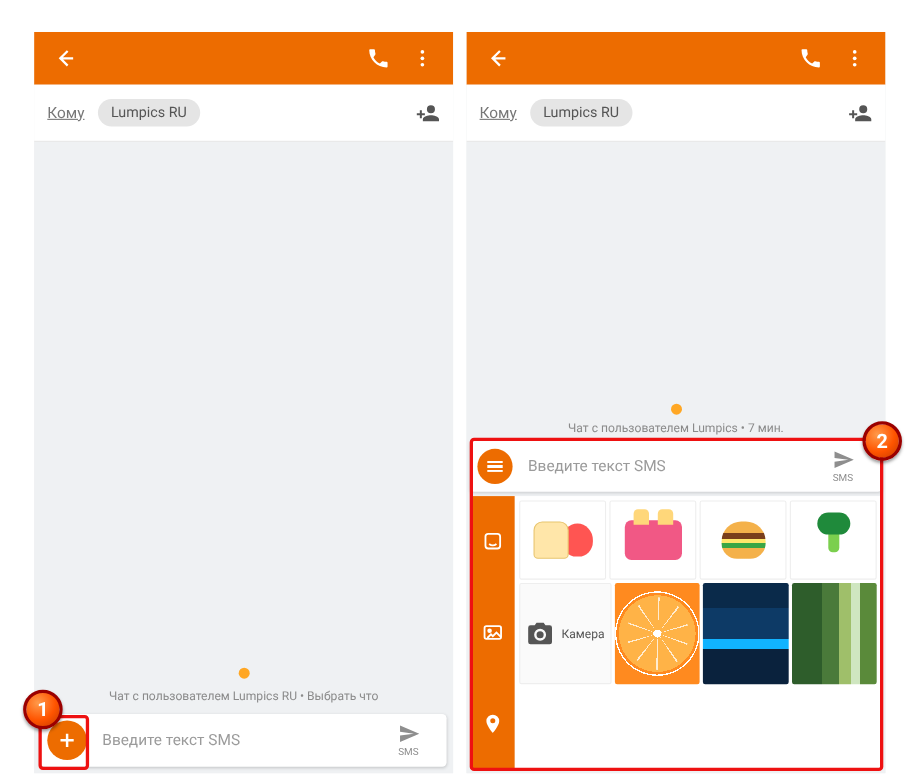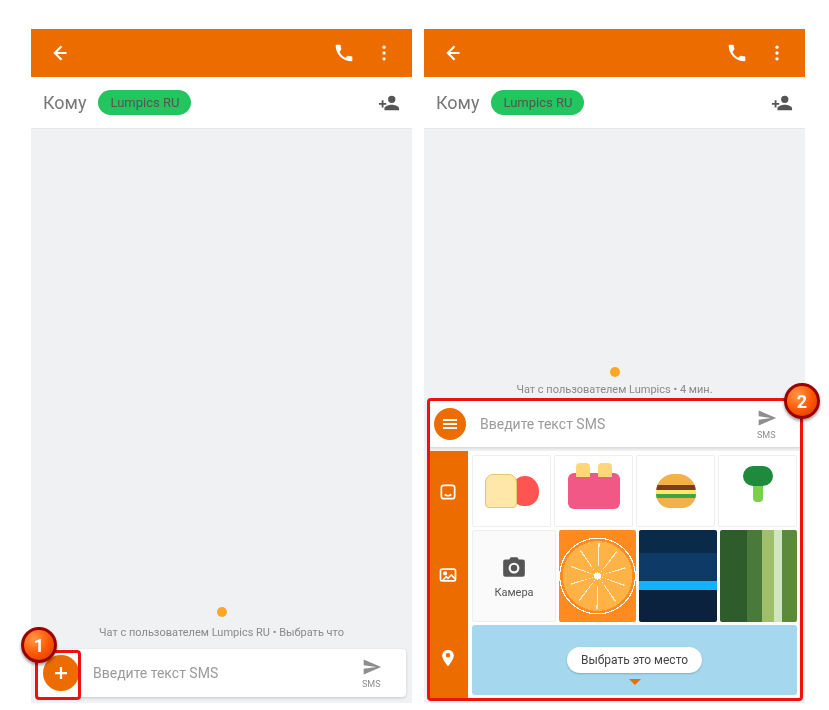--- a/index.html
+++ b/index.html
@@ -36,23 +36,23 @@
   .header .hbtn { width: 40px; display:flex; align-items:center; justify-content:center; }
 
   .to-row {
     height: 52px;
     background: #ffffff;
     display: flex;
     align-items: center;
     padding: 0 12px;
     border-bottom: 1px solid #e6e6e6;
   }
-  .to-label { font-size: 18px; color: #777; margin-right: 12px; }
+  .to-label { font-size: 14px; color: #777; margin-right: 12px; text-decoration: underline; }
   .chip {
-    background: #22c55e;
+    background: #e5e5e5;
     color: #555;
     font-size: 13px;
     padding: 5px 12px;
     border-radius: 14px;
   }
   .to-row .spacer { flex:1; }
   .add-person { color:#555; }
 
   .body-area {
     flex:1;
@@ -132,21 +132,21 @@
   }
   .row1 { display:flex; gap:3px; height:72px; }
   .sticker {
     flex:1; border:1px solid #eee; border-radius:2px;
     display:flex; align-items:center; justify-content:center;
     position:relative; overflow:hidden;
   }
   .row2 { display:flex; gap:3px; height:92px; }
   .cam {
     width:84px; border:1px solid #eee; border-radius:2px;
-    display:flex; flex-direction:column; align-items:center; justify-content:center; gap:6px;
+    display:flex; flex-direction:row; align-items:center; justify-content:center; gap:6px;
     color:#555; background:#fafafa;
   }
   .cam-lbl { font-size:11px; }
   .photo { flex:1; border-radius:2px; }
   .orange-slice {
     background: radial-gradient(circle at 50% 50%, #fff 0 6%, #ffb347 6% 58%, #ff8a1f 58% 62%, #fff 62% 64%, #ff8a1f 64%);
     position:relative;
   }
   .orange-slice::after{
     content:""; position:absolute; inset:14%;
@@ -291,21 +291,21 @@
     <div class="spacer"></div>
     <div class="add-person">
       <svg width="22" height="22" viewBox="0 0 24 24" fill="#555">
           <path d="M15 12a4 4 0 100-8 4 4 0 000 8zm-9 0V9H4v3H1v2h3v3h2v-3h3v-2H6zm9 2c-2.7 0-8 1.3-8 4v2h16v-2c0-2.7-5.3-4-8-4z"></path>
         </svg>
     </div>
   </div>
 
   <div class="body-area">
     <div class="status-dot" style="top:238px;"></div>
-    <div class="status-line" style="top:254px;">Чат с пользователем Lumpics • 4 мин.</div>
+    <div class="status-line" style="top:254px;">Чат с пользователем Lumpics • 7 мин.</div>
 
     <div class="top-input" style="top:272px;">
       <div class="kbd-btn">
         <div class="kbd-lines"></div>
       </div>
       <div class="input-ph">Введите текст SMS</div>
       <div class="send-col">
         <svg width="20" height="20" viewBox="0 0 24 24" fill="#8e8e8e">
             <path d="M2 21l21-9L2 3v7l15 2-15 2v7z"></path>
           </svg>
@@ -357,23 +357,19 @@
             <svg width="26" height="26" viewBox="0 0 24 24" fill="#555">
                 <path d="M9 3l-1.5 2H4a2 2 0 00-2 2v12a2 2 0 002 2h16a2 2 0 002-2V7a2 2 0 00-2-2h-3.5L15 3H9zm3 5a5 5 0 110 10 5 5 0 010-10zm0 2a3 3 0 100 6 3 3 0 000-6z"></path>
               </svg>
             <span class="cam-lbl">Камера</span>
           </div>
           <div class="photo orange-slice"></div>
           <div class="photo biolum"></div>
           <div class="photo waterfall"></div>
         </div>
 
-        <div class="row3">
-          <div class="place-chip">Выбрать это место</div>
-          <div class="pin-tip"></div>
-        </div>
       </div>
     </div>
   </div>
 </div>
 
 <div class="callout-red-box" style="left:427px; top:398px; width:376px; height:303px;"></div>
 <div class="marker" style="left:784px; top:383px;">2</div>
 
 </body></html>

